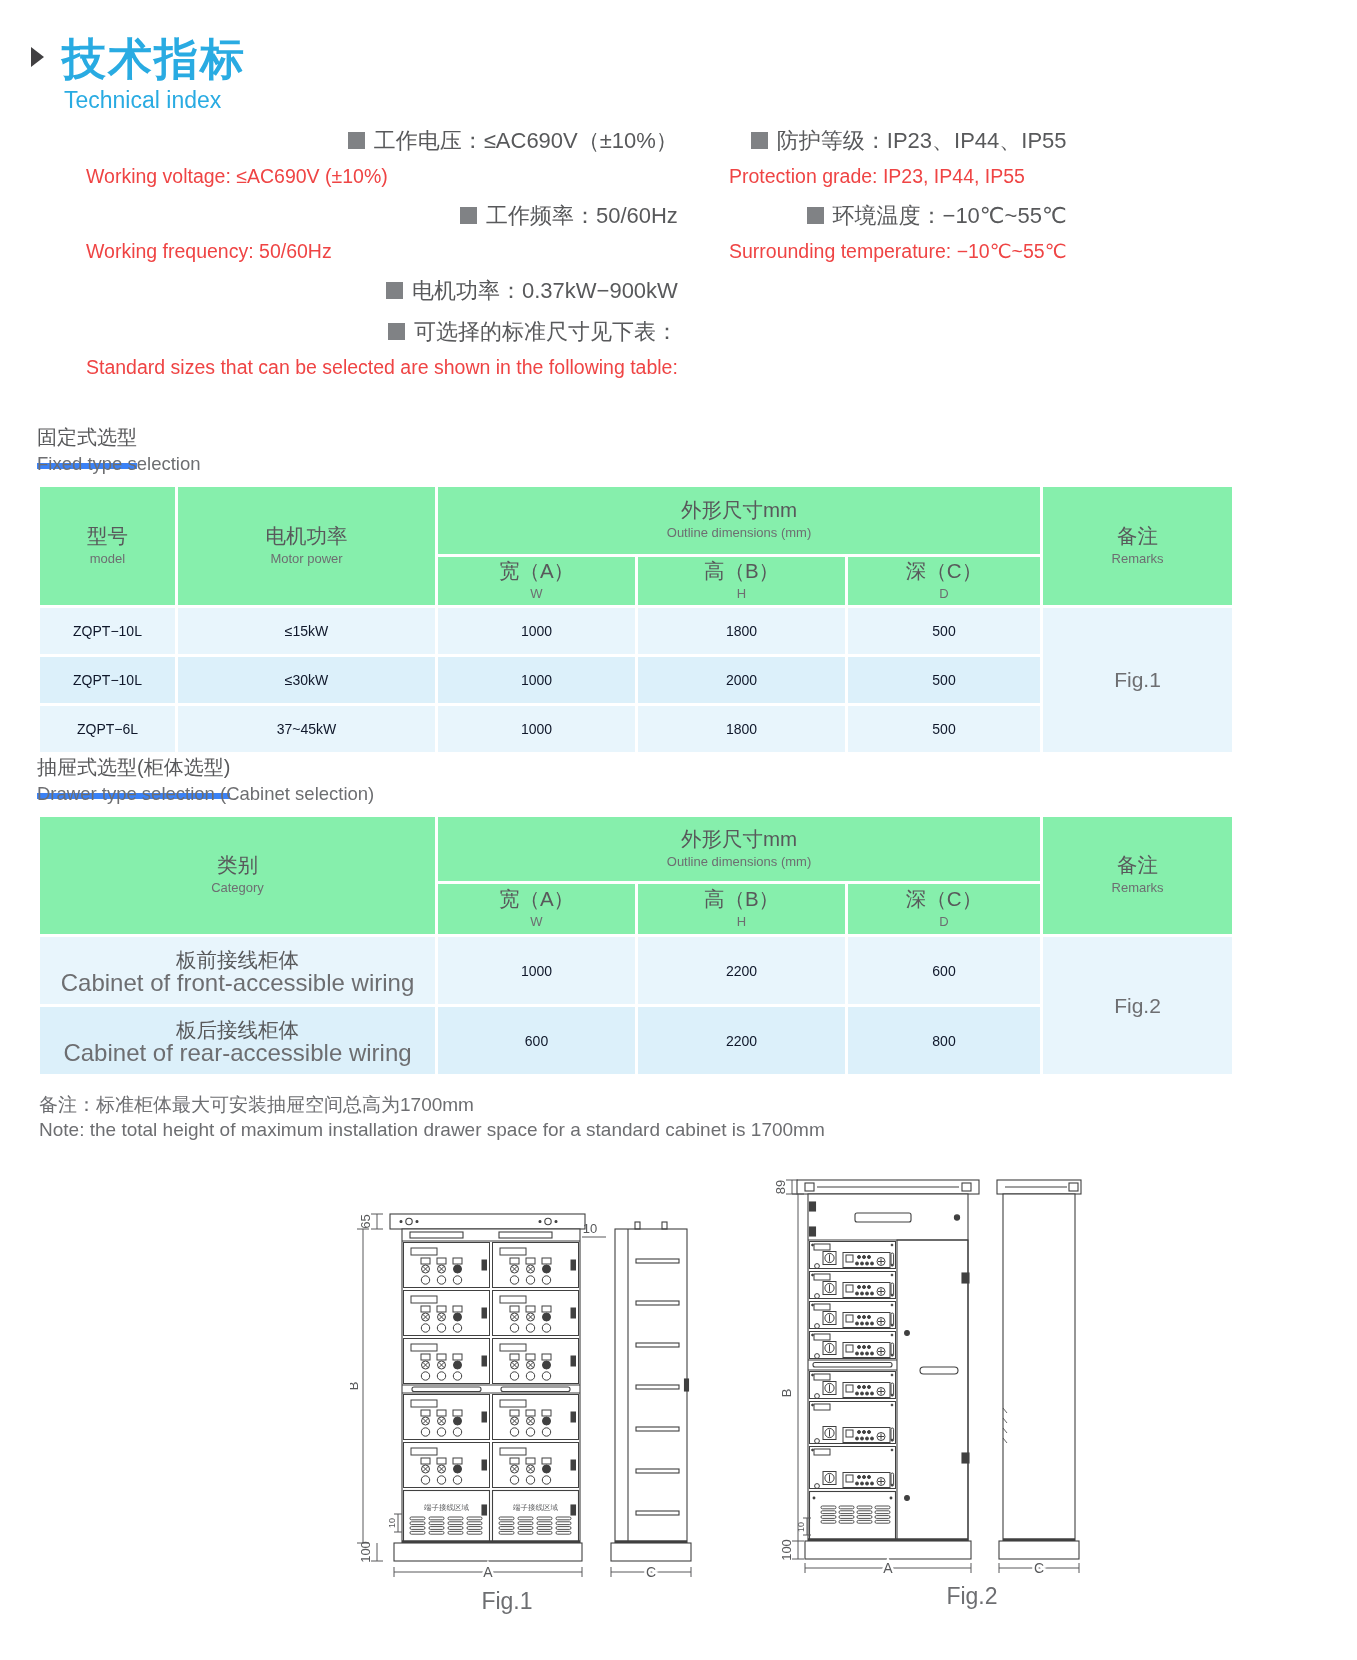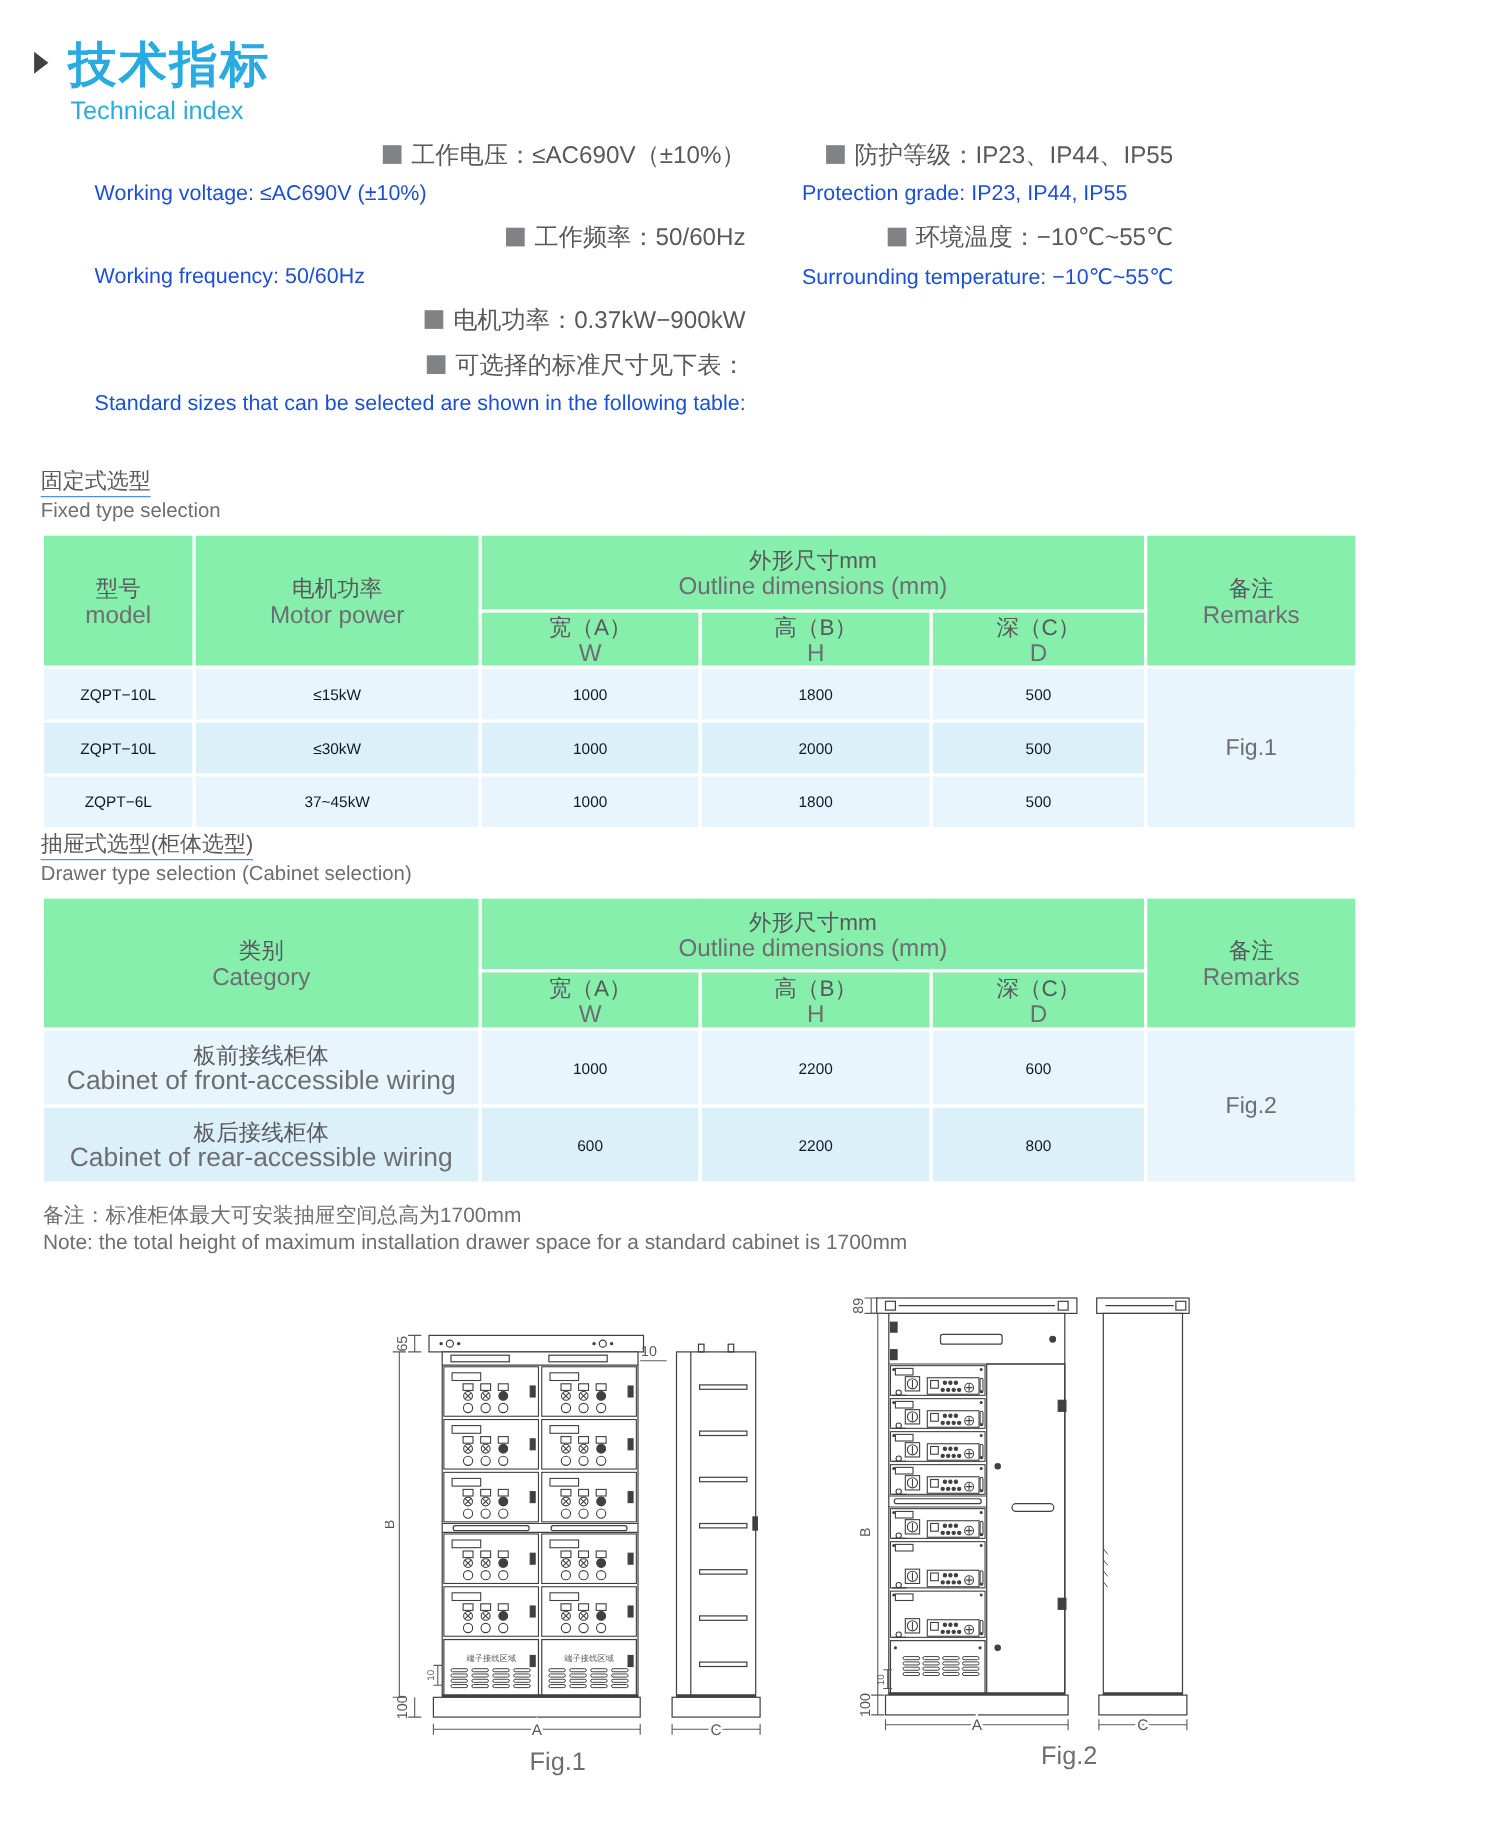--- a/index.html
+++ b/index.html
@@ -12,31 +12,31 @@
   .title-arrow{position:absolute;left:31px;top:47px;width:0;height:0;
     border-top:10px solid transparent;border-bottom:10px solid transparent;border-left:13px solid #414042;}
   .title-cn{position:absolute;left:62px;top:30px;font-size:44px;font-weight:bold;color:#29abe2;letter-spacing:2px;}
   .title-en{position:absolute;left:64px;top:87px;font-size:23px;color:#29abe2;}
   
   .spec-col{position:absolute;top:127px;}
   .spec-col.left{left:60px;}
   .spec-col.right{left:703px;}
   .spec .cn{font-size:22px;color:#58595b;display:flex;align-items:center;gap:9px;height:27px;margin-bottom:11px;white-space:nowrap;justify-content:flex-end;}
   .sq{width:17px;height:17px;background:#808285;flex:none;}
-  .spec .en{font-size:19.5px;color:#1d4ed8;margin:0 0 12px 26px;height:25px;white-space:nowrap;}
+  .spec .en{font-size:19.5px;color:#ef4444;margin:0 0 12px 26px;height:25px;white-space:nowrap;}
   .spec.gap{margin-top:14px;}
   
-  .sec-cn{position:absolute;font-size:20px;color:#58595b;border-bottom:1px solid #3b82f6;padding-bottom:0;}
+  .sec-cn{position:absolute;font-size:20px;color:#58595b;border-bottom:6px solid #3b82f6;padding-bottom:12px;}
   .sec-en{position:absolute;font-size:18.5px;color:#6d6e71;}
   
   table{border-collapse:collapse;table-layout:fixed;position:absolute;left:37px;}
   td{border:3px solid #ffffff;text-align:center;vertical-align:middle;padding:0;}
   td.hd{background:#86efac;}
   .hcn{font-size:20.5px;color:#58595b;line-height:24px;}
-  .hen{font-size:22px;color:#6d6e71;line-height:21px;}
+  .hen{font-size:13px;color:#6d6e71;line-height:21px;}
   tr.d1 td{background:#e8f5fc;}
   tr.d2 td{background:#dcf0fa;}
   td.remark{background:#e8f5fc;font-size:21px;color:#6d6e71;}
   td.val{font-size:14px;color:#0f172a;}
   .ccn{font-size:20.5px;color:#58595b;line-height:24px;}
   .cen{font-size:24px;color:#6d6e71;line-height:21px;}
   
   .note{position:absolute;left:39px;font-size:19px;color:#6d6e71;white-space:nowrap;}
   
   svg text{font-family:"Liberation Sans","DejaVu Sans",sans-serif;}

